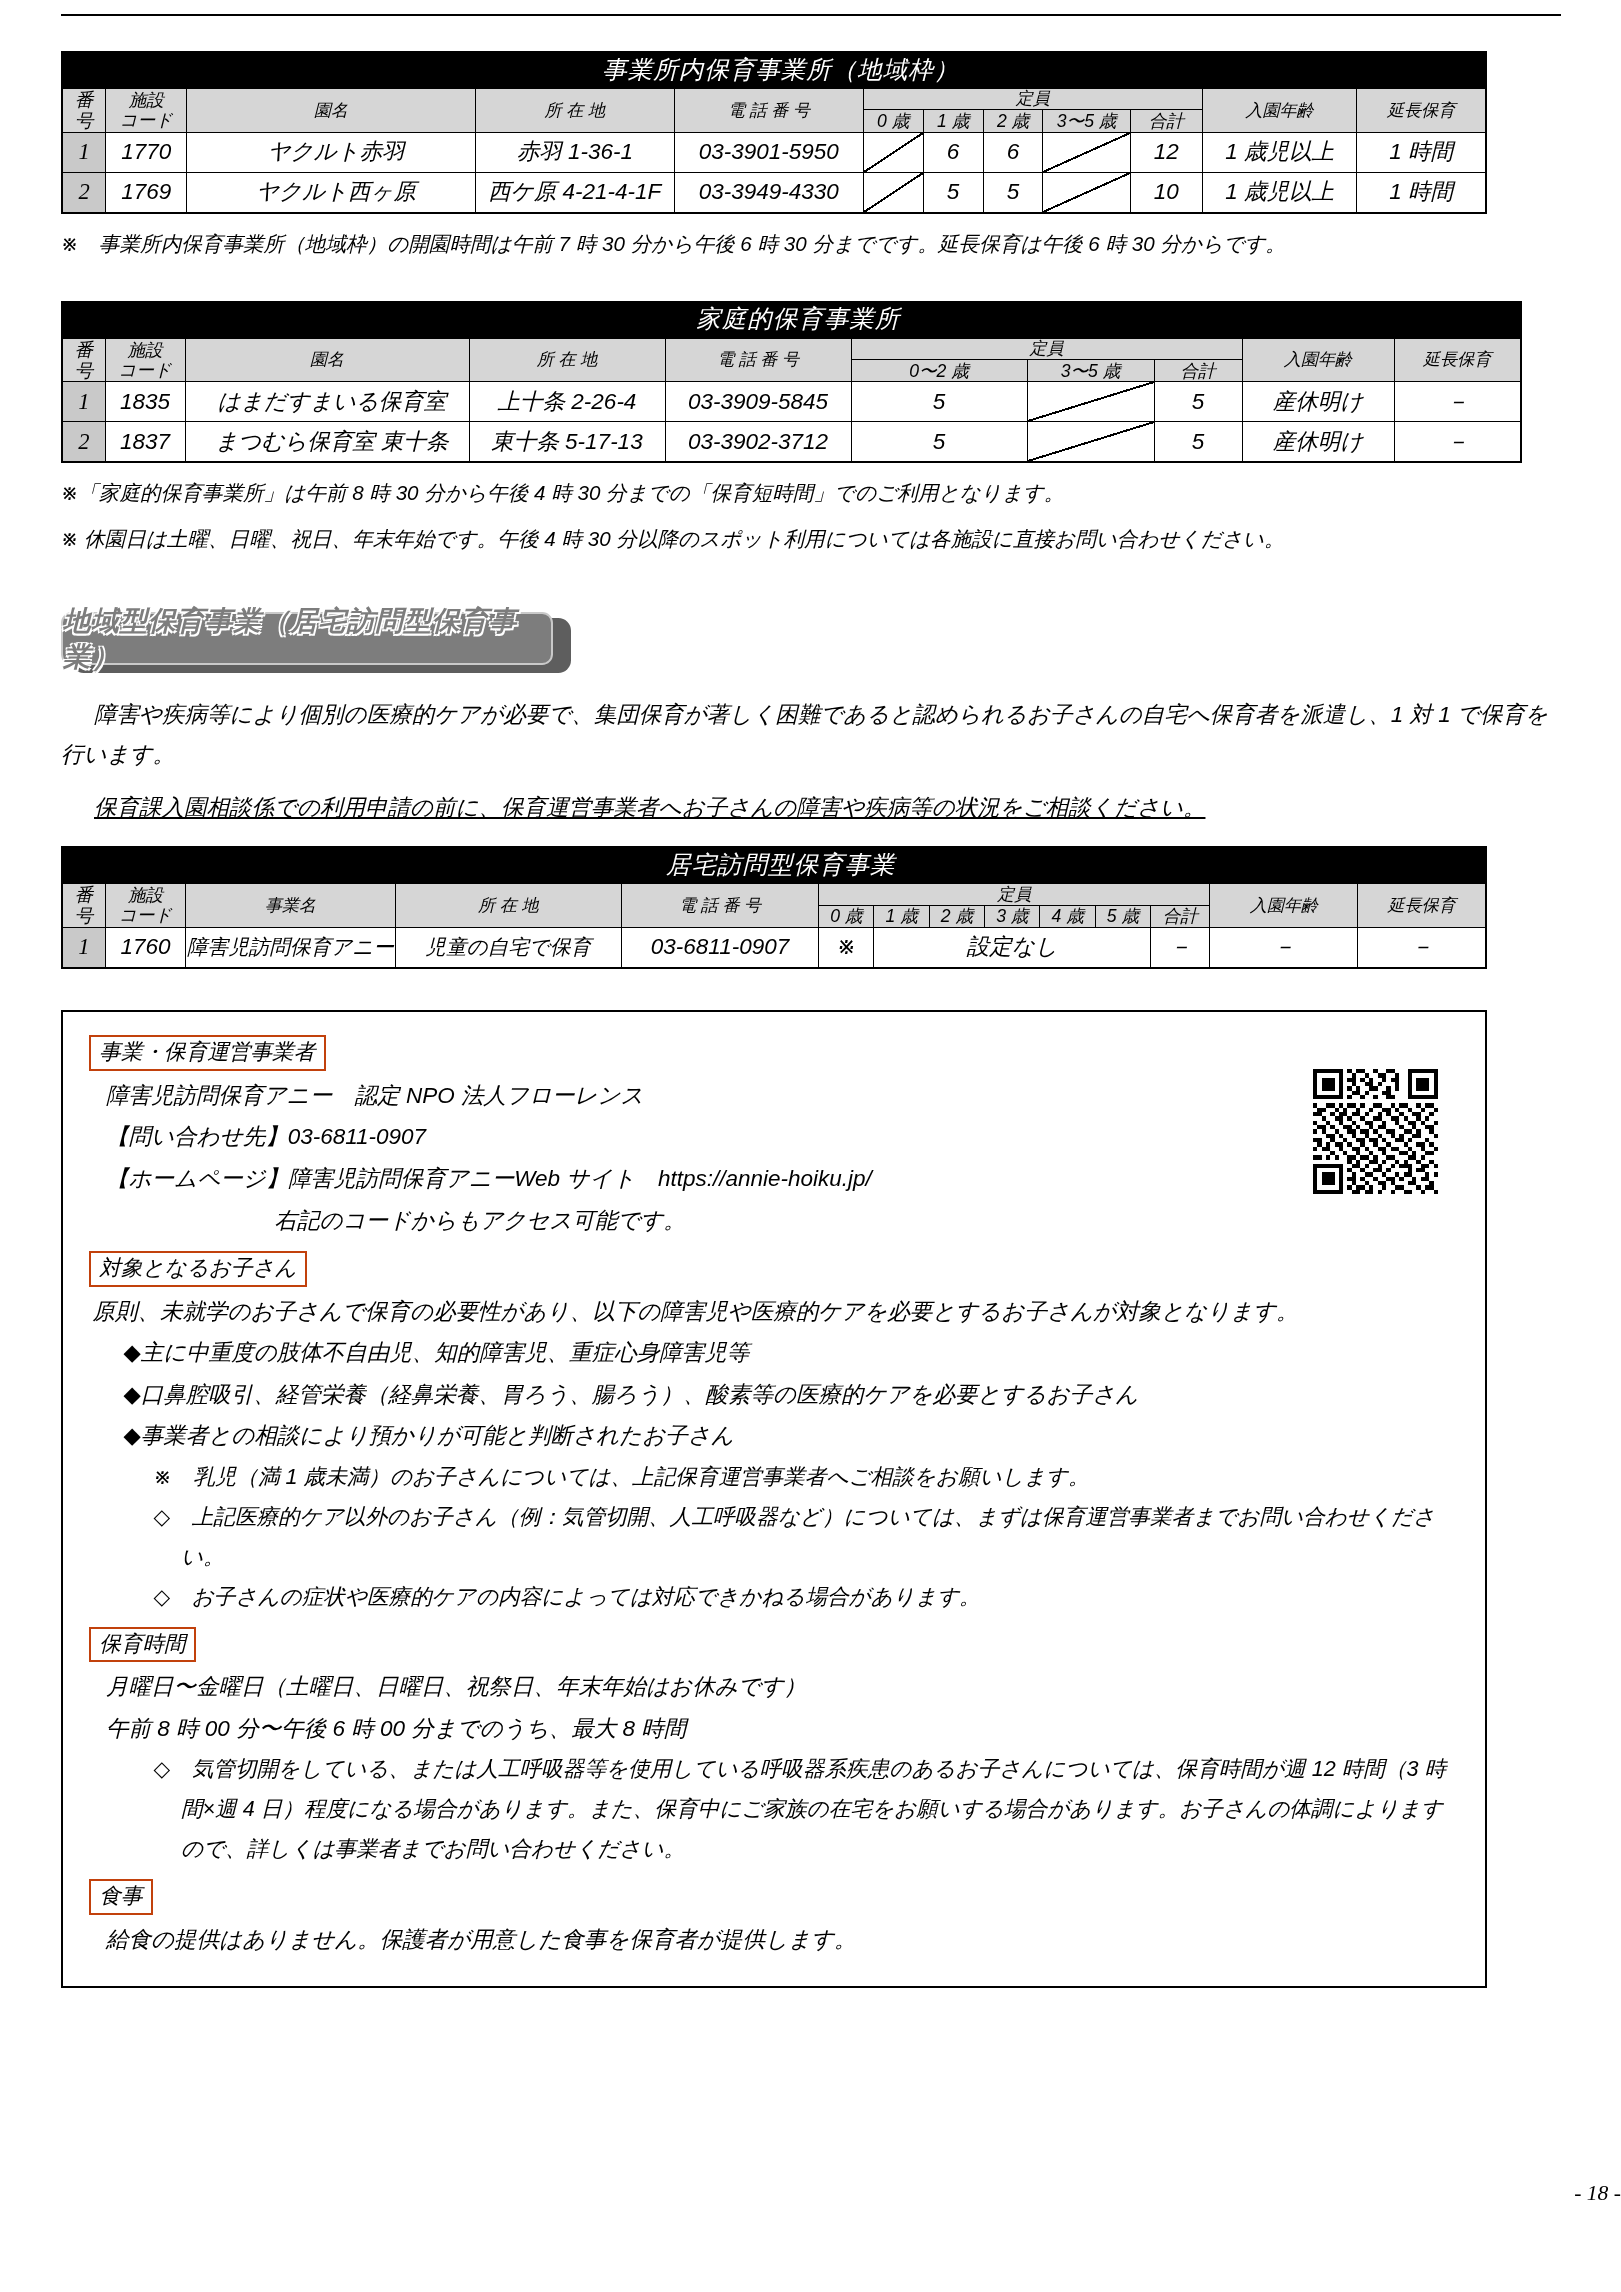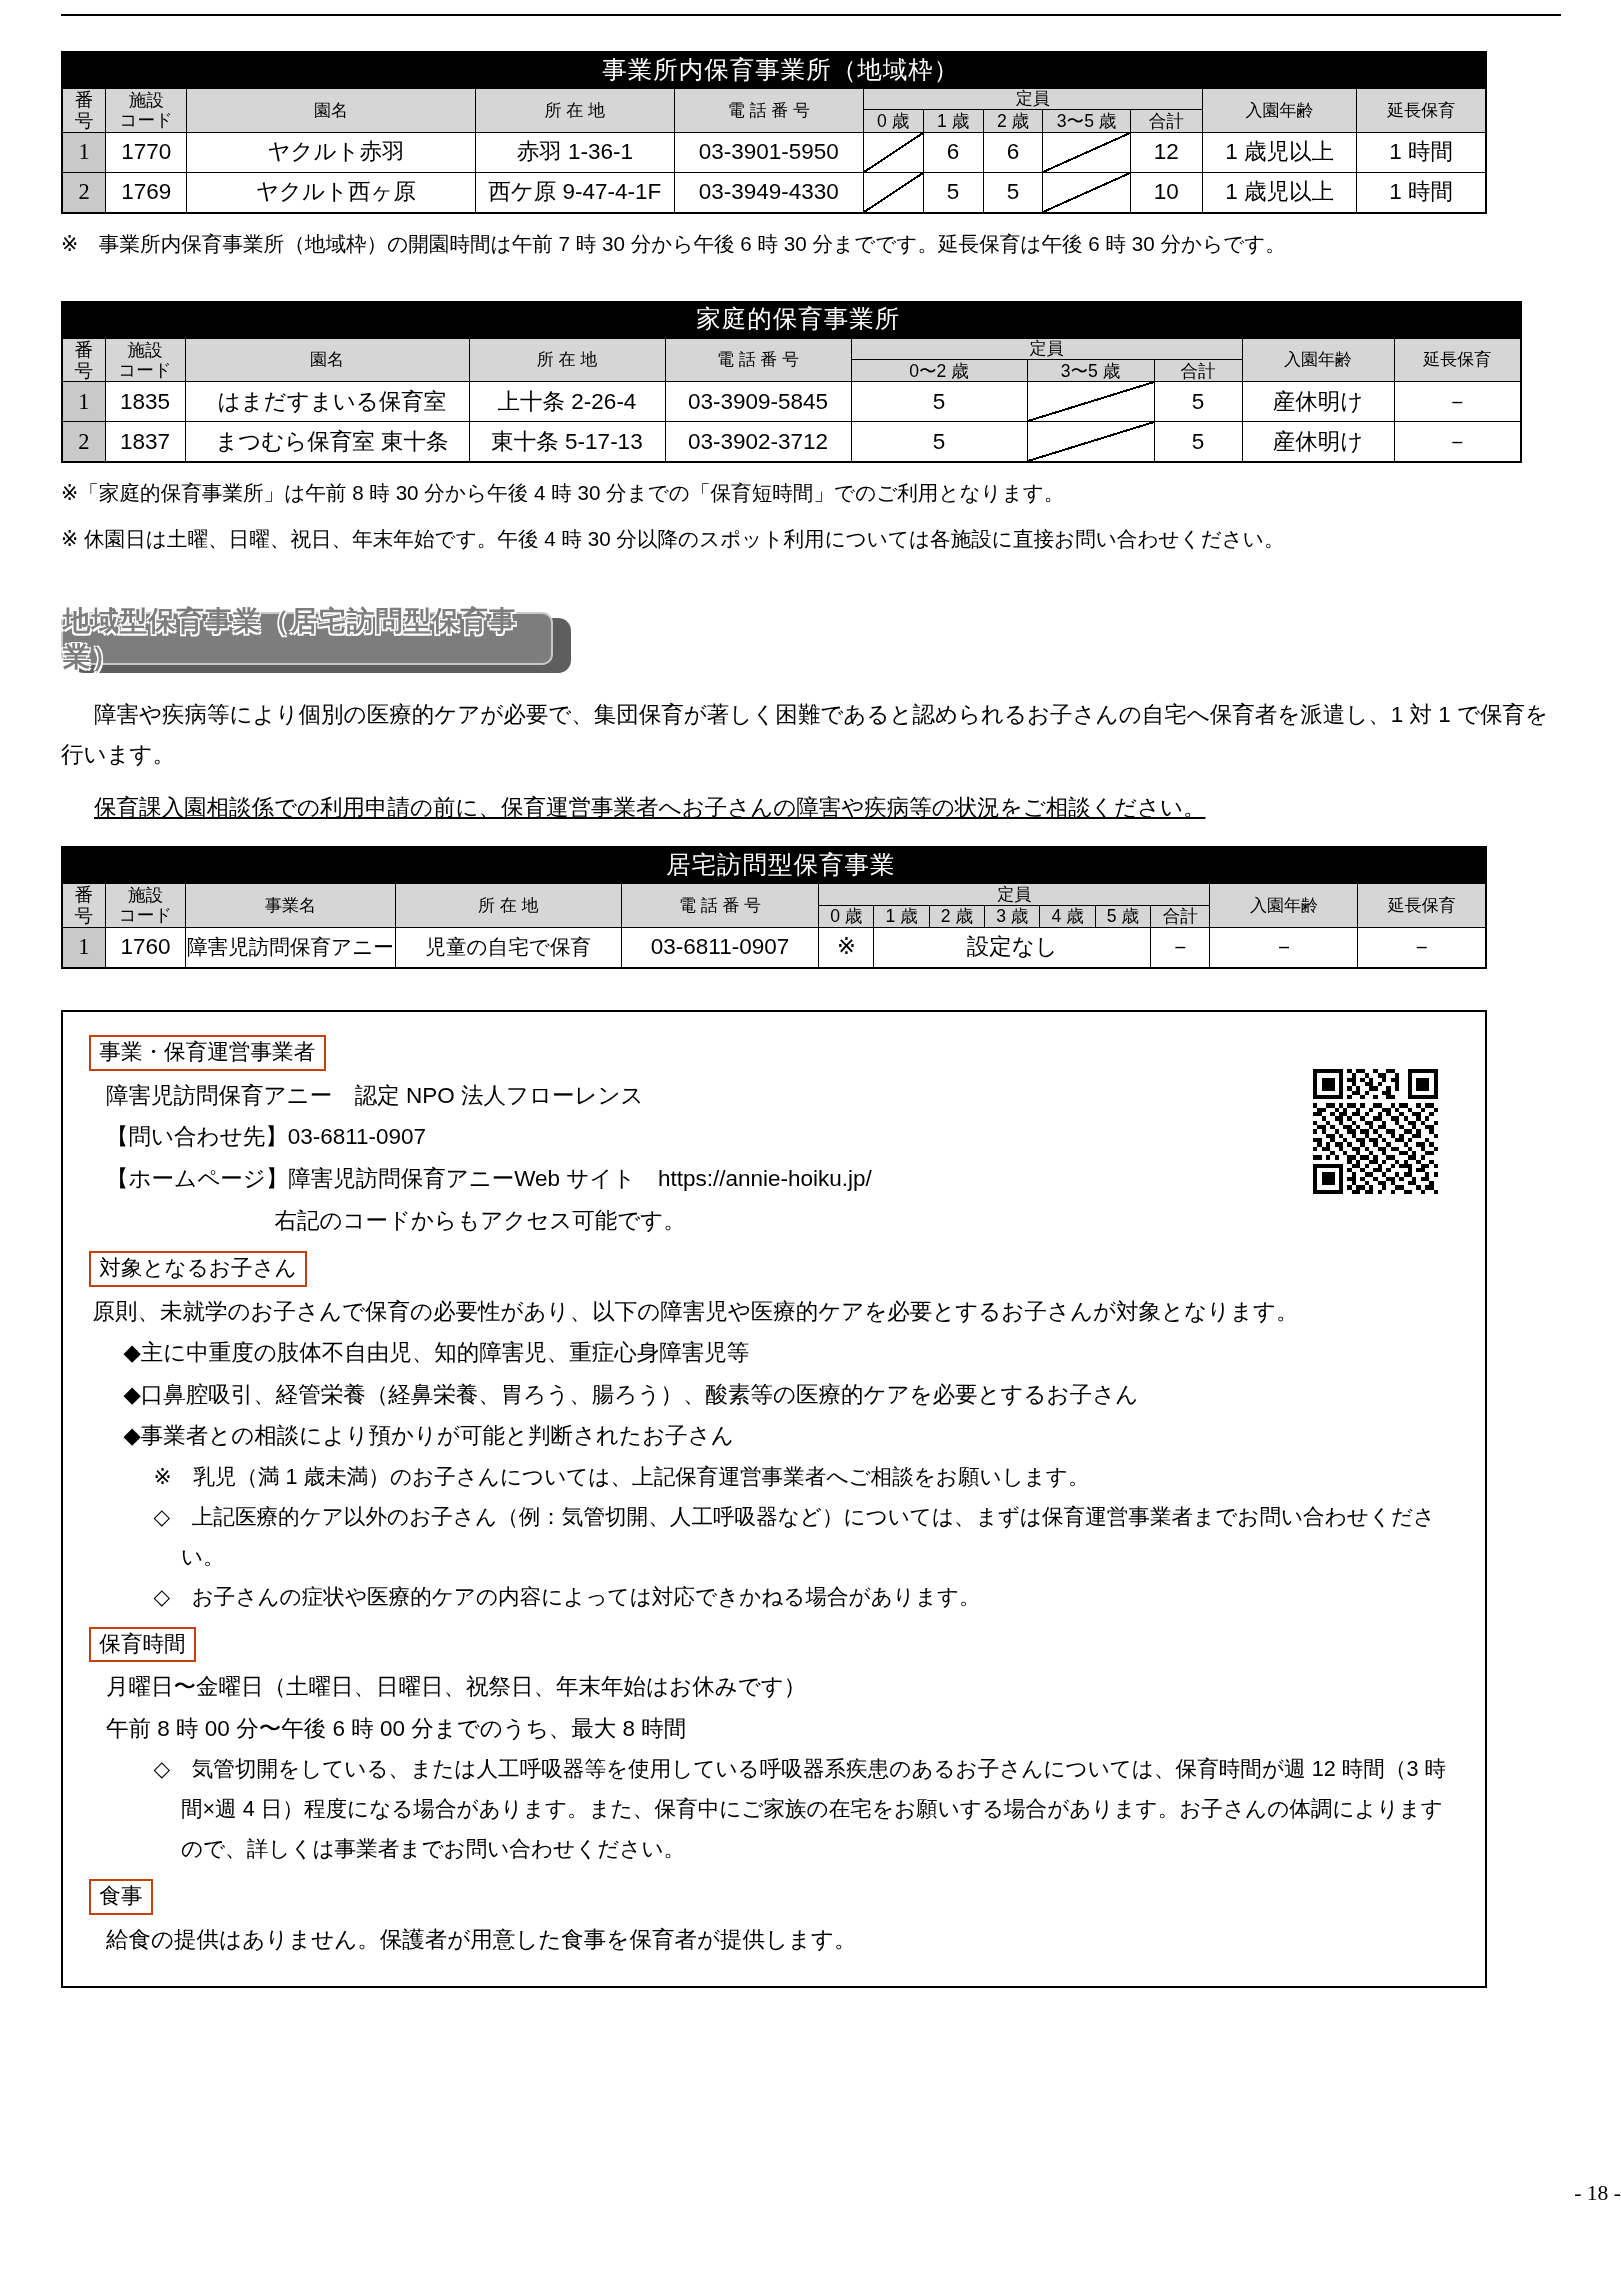--- a/index.html
+++ b/index.html
@@ -14,20 +14,21 @@
     color: #000000;
     position: relative;
     overflow: hidden;
   }
   .page {
     position: relative;
     width: 1621px;
     height: 2293px;
     box-sizing: border-box;
     padding: 9px;
+    font-style: italic;
   }
 
   
   .top-rule {
     position: absolute;
     left: 61px;
     top: 13.7px;
     width: 1500px;
     height: 2px;
     background: #000;
@@ -273,21 +274,21 @@
           <td class="body-cell num">6</td>
           <td class="body-cell slash"></td>
           <td class="body-cell num">12</td>
           <td class="body-cell">1 歳児以上</td>
           <td class="body-cell">1 時間</td>
         </tr>
         <tr>
           <td class="rowno body-cell">2</td>
           <td class="body-cell">1769</td>
           <td class="body-cell left">ヤクルト西ヶ原</td>
-          <td class="body-cell">西ケ原 9-47-4-1F</td>
+          <td class="body-cell">西ケ原 4-21-4-1F</td>
           <td class="body-cell">03-3949-4330</td>
           <td class="body-cell slash"></td>
           <td class="body-cell num">5</td>
           <td class="body-cell num">5</td>
           <td class="body-cell slash"></td>
           <td class="body-cell num">10</td>
           <td class="body-cell">1 歳児以上</td>
           <td class="body-cell">1 時間</td>
         </tr>
       </tbody>

